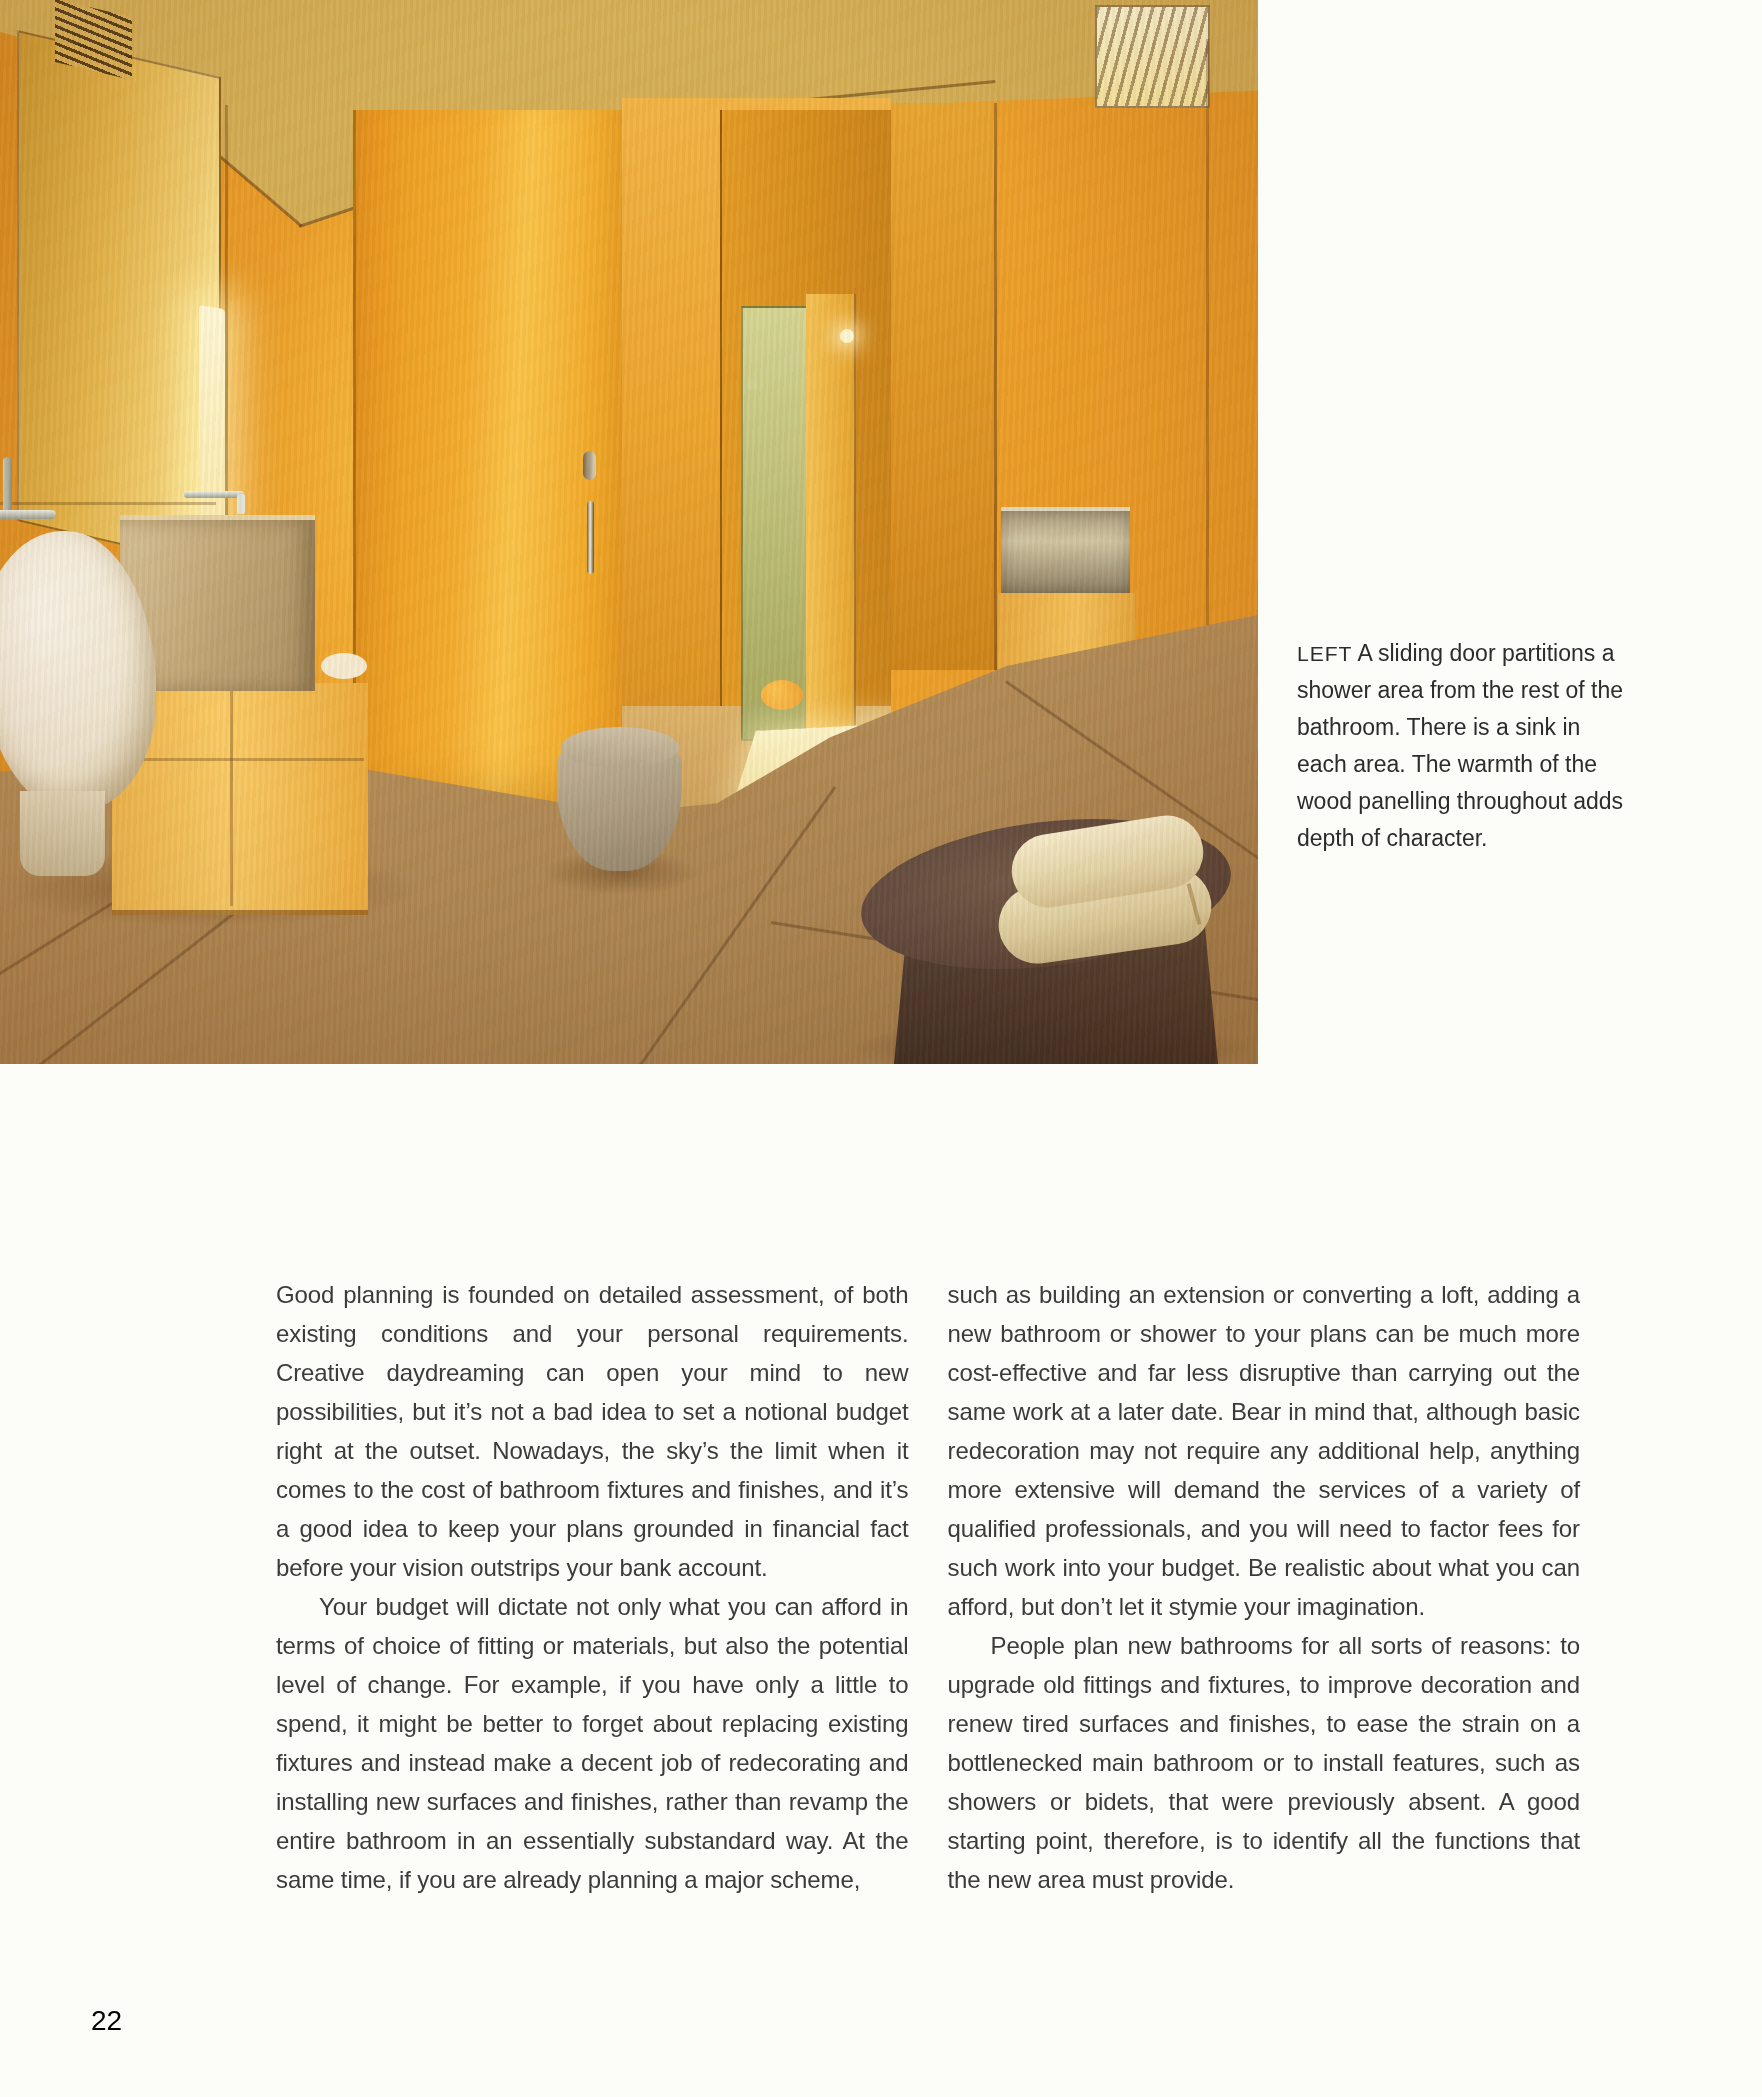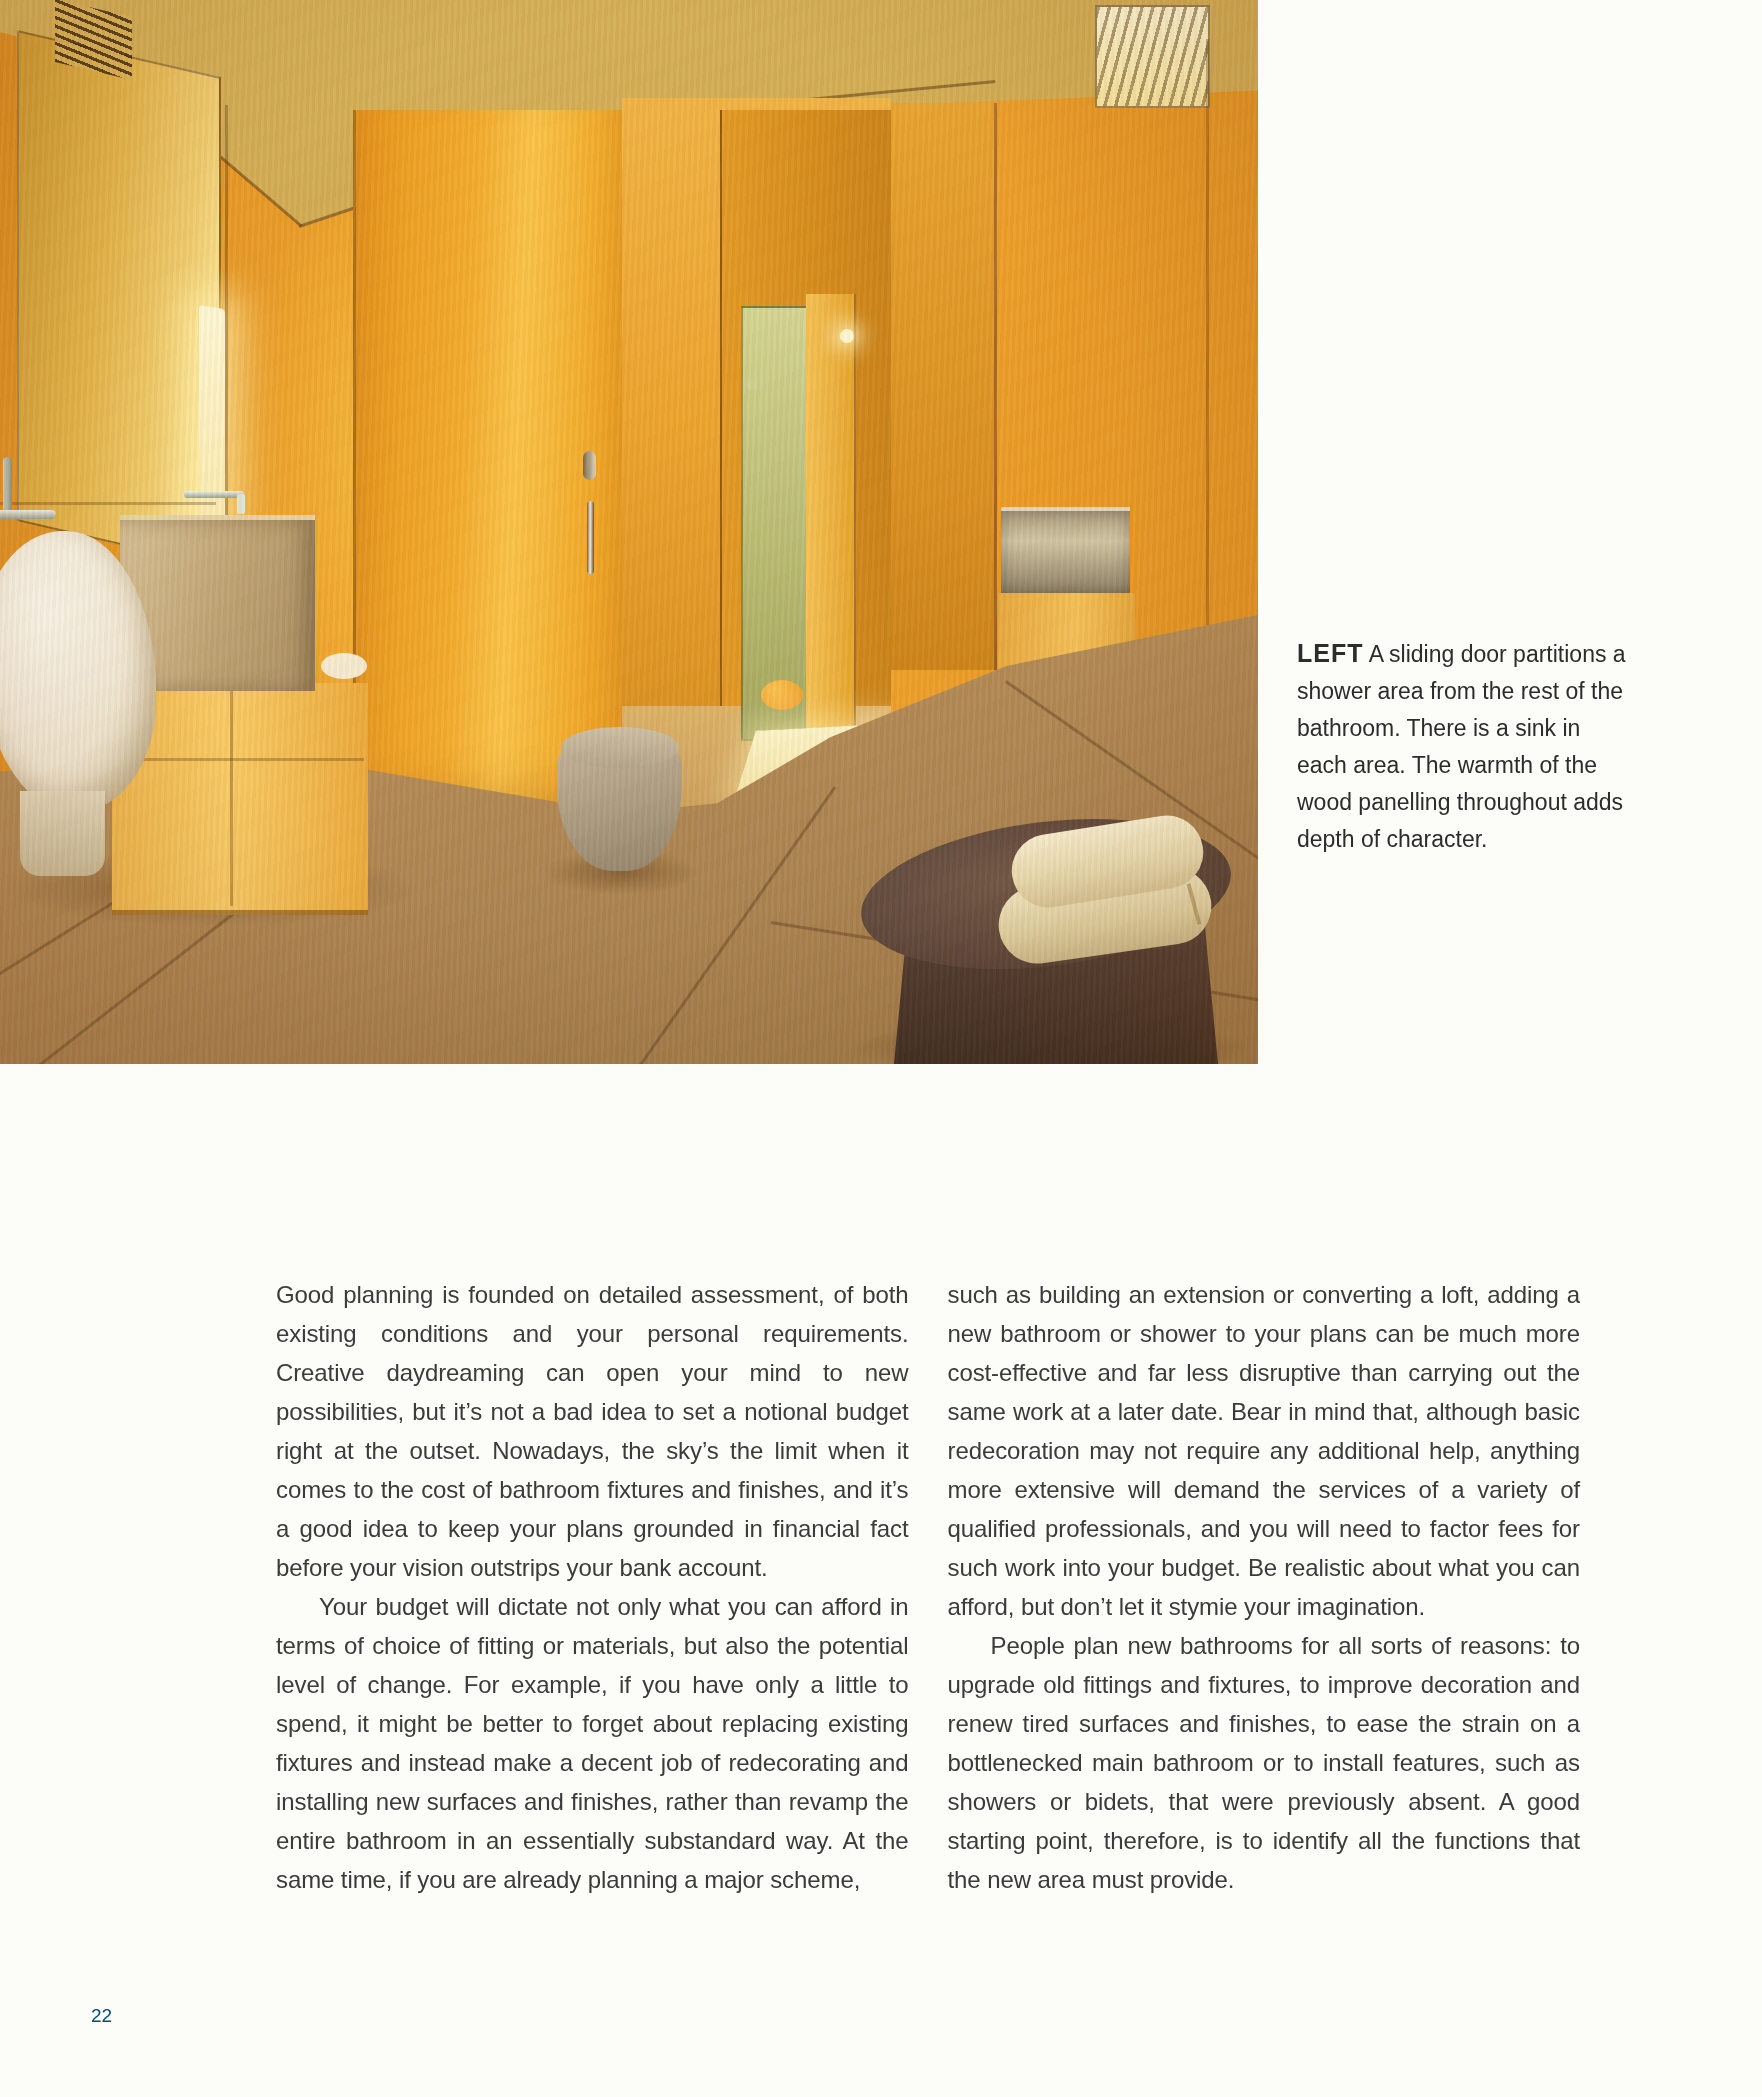--- a/index.html
+++ b/index.html
@@ -115,30 +115,30 @@
   .ph-towel-b{left:998px;top:877px;width:214px;height:77px;border-radius:39px;transform:rotate(-8deg);
     background:linear-gradient(180deg,#f3e9c4,#e0d2a2 60%,#cdbb8d);}
   .ph-towel-stripe{left:1173px;top:902px;width:42px;height:3.9px;background:rgba(150,120,60,.5);transform:rotate(75deg);}
   .ph-grain{inset:0;background:repeating-linear-gradient(92deg, rgba(255,255,255,.035) 0 2.6px, rgba(120,60,12,.04) 2.6px 5.9px);pointer-events:none;}
   .ph-vignette{inset:0;background:radial-gradient(ellipse at 50% 45%, transparent 55%, rgba(120,60,10,.18) 100%);pointer-events:none;}
 
   
   .caption{position:absolute;left:1297px;top:635px;width:330px;
     font-size:23px;line-height:37px;color:#2c2c2c;}
   .caption p{margin:0;}
-  .cap-label{font-weight:700;font-size:25px;letter-spacing:1px;}
+  .cap-label{font-weight:400;font-size:21px;letter-spacing:1px;}
   h1.title{position:absolute;left:274px;top:1119px;margin:0;line-height:1.1;
     font-family:"DejaVu Sans","Liberation Sans",sans-serif;
     font-size:64px;font-weight:200;letter-spacing:2.6px;color:#4a4f52;}
   .bodytext{position:absolute;left:276px;top:1275px;width:1304px;display:flex;gap:39px;
     font-size:24px;line-height:39px;letter-spacing:-0.1px;color:#3b3b3b;text-align:justify;}
   .bodytext .col{width:633px;}
   .bodytext p{margin:0;}
   .bodytext p.indent{text-indent:43px;}
-  .pagenum{position:absolute;left:91px;top:2005px;font-size:19px;color:#0c4a6e;}
+  .pagenum{position:absolute;left:91px;top:2005px;font-size:28px;color:#000000;}
 </style>
 </head>
 <body>
 
 <div class="page">
 
   <figure class="photo" style="margin:0">
     <div class="ph-base"></div>
     <div class="ph-ceiling"></div>
     <div class="seam seam-a"></div>

